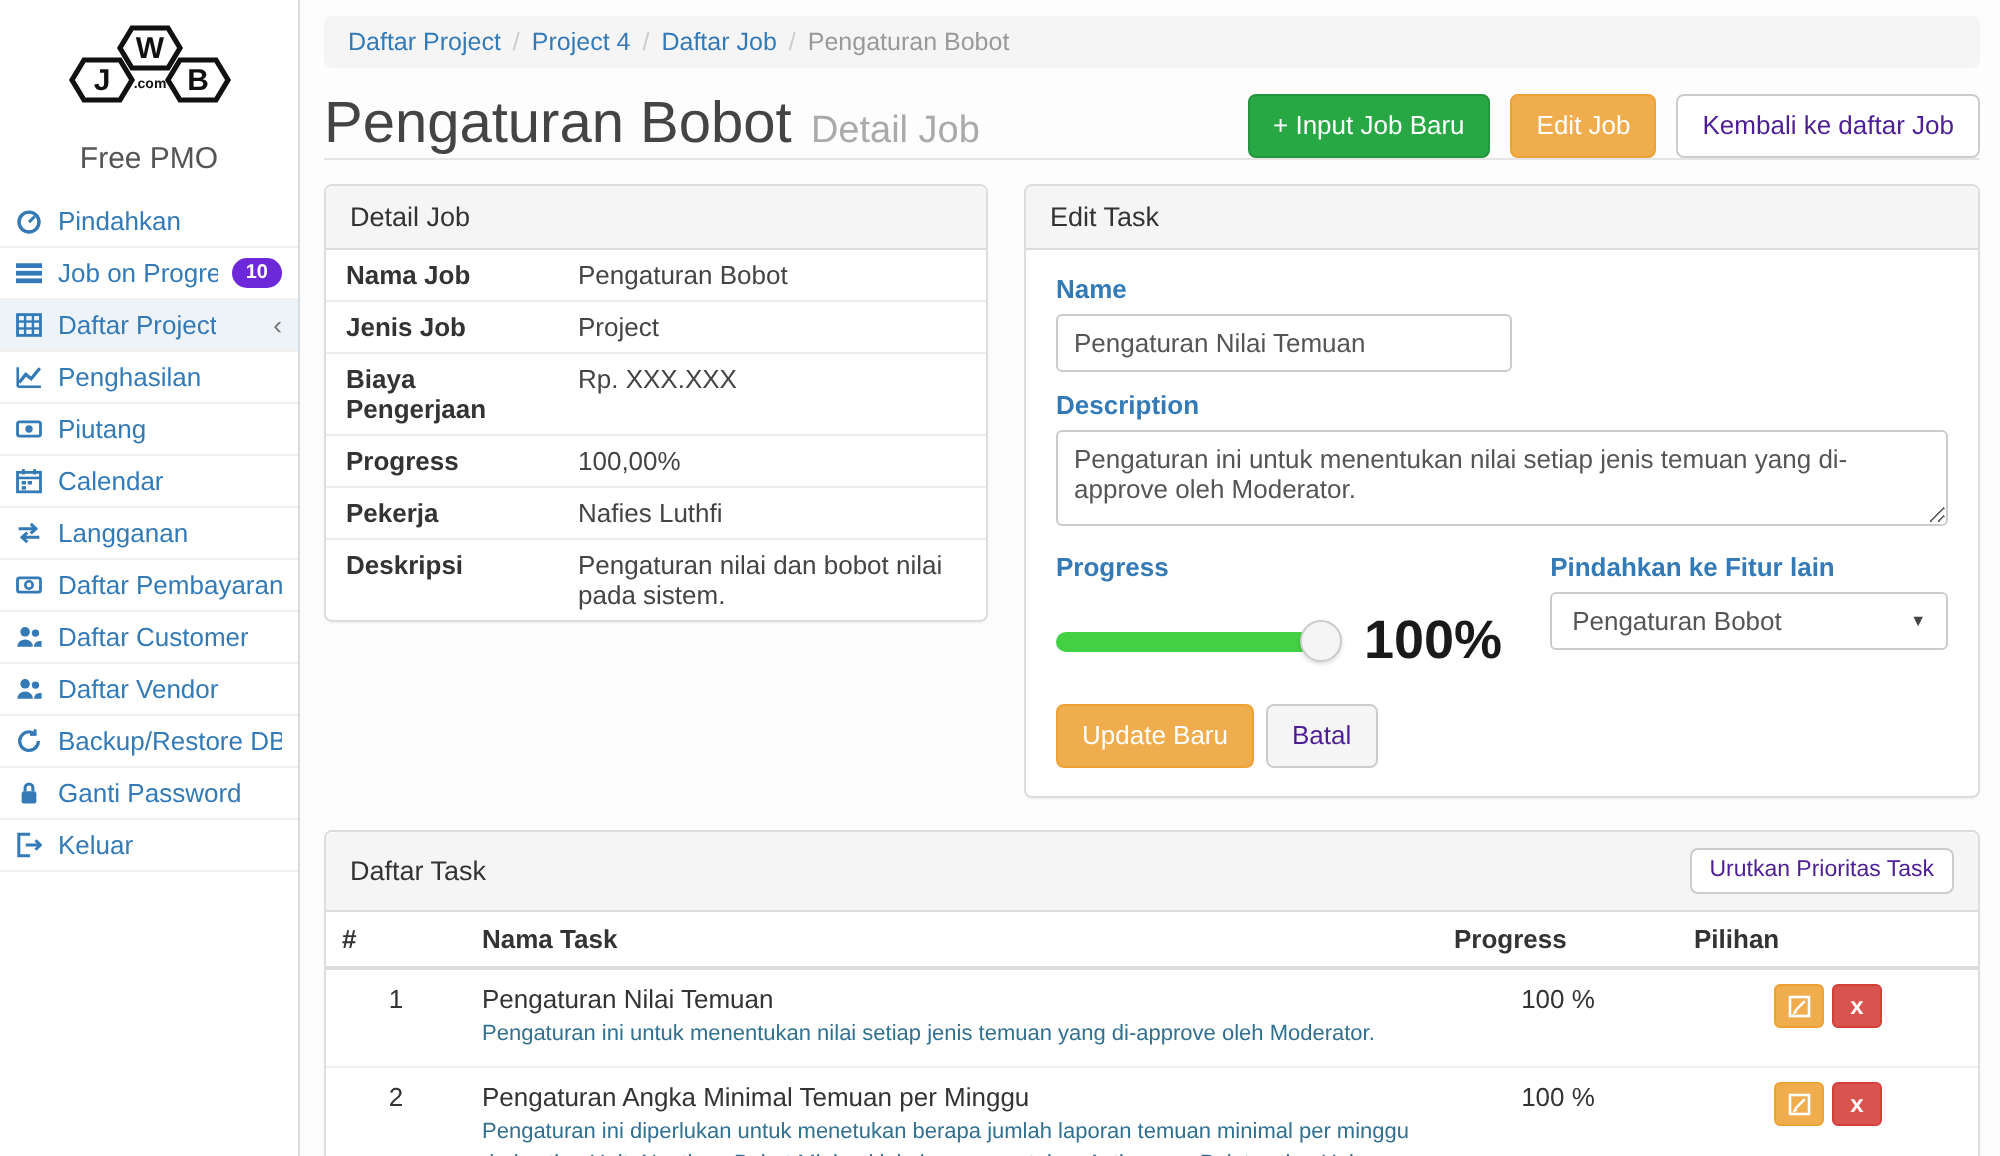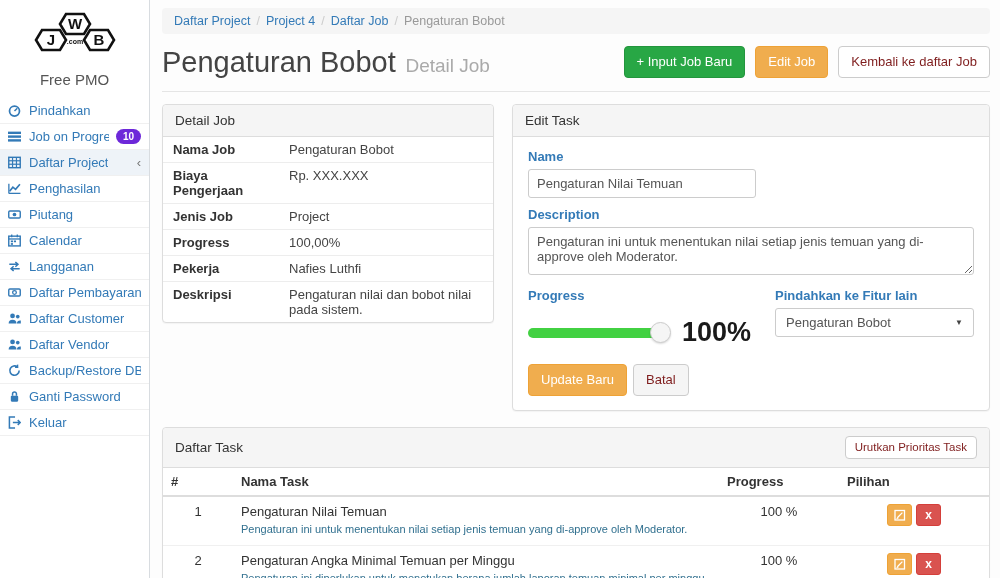--- a/index.html
+++ b/index.html
@@ -22,27 +22,27 @@
   .chev { margin-left:auto; color:#777; font-size:13px; }
   .side-end { border-top:1px solid #f0f0f0; height:8px; }
 
   
   .main { flex:1; padding:8px 10px 0 12px; background:#fdfdfd; }
   .breadcrumb { background:#f5f5f5; border-radius:4px; padding:6px 12px; font-size:12.5px;
     color:#999; margin-bottom:12px; }
   .breadcrumb a { color:#337ab7; text-decoration:none; cursor:pointer; }
   .breadcrumb .sep { color:#ccc; margin:0 6px; }
 
-  .header-row { display:flex; align-items:flex-start; justify-content:space-between;
-    padding-bottom:12px; border-bottom:1px solid #e5e5e5; margin-bottom:12px; }
+  .header-row { display:flex; align-items:flex-end; justify-content:space-between;
+    border-bottom:1px solid #e5e5e5; margin-bottom:12px; }
   .page-title { font-size:29px; font-weight:400; color:#444; }
   .page-sub { font-size:19px; color:#aaa; margin-left:6px; }
   .hbtns { display:flex; gap:10px; align-items:center; }
   .btn { display:inline-block; padding:7px 12px; border-radius:4px; font-size:13px;
-    border:1px solid #ccc; background:#fff; color:#7f1d1d; cursor:pointer; line-height:1.2; }
+    border:1px solid #ccc; background:#fff; color:#4c1d95; cursor:pointer; line-height:1.2; }
   .btn-success { background:#28a745; border-color:#23953d; color:#fff; }
   .btn-warning { background:#f0ad4e; border-color:#eea236; color:#fff; }
   .btn-sm { padding:4px 9px; font-size:11.5px; }
 
   .cols { display:flex; gap:18px; align-items:flex-start; }
   .panel { background:#fff; border:1px solid #ddd; border-radius:4px;
     box-shadow:0 1px 1px rgba(0,0,0,.04); }
   .panel-heading { background:#f5f5f5; border-bottom:1px solid #ddd; padding:8px 12px;
     font-size:13.5px; color:#333; border-radius:4px 4px 0 0; display:flex;
     align-items:center; justify-content:space-between; }
@@ -273,26 +273,26 @@
   <div class="cols">
 
     <section class="panel panel-detail">
       <div class="panel-heading">Detail Job</div>
       <div>
         <div class="drow">
           <div class="dlab">Nama Job</div>
           <div class="dval">Pengaturan Bobot</div>
         </div>
         <div class="drow">
+          <div class="dlab">Jenis Job</div>
+          <div class="dval">Project</div>
+        </div>
+        <div class="drow">
           <div class="dlab">Biaya Pengerjaan</div>
           <div class="dval">Rp. XXX.XXX</div>
-        </div>
-        <div class="drow">
-          <div class="dlab">Jenis Job</div>
-          <div class="dval">Project</div>
         </div>
         <div class="drow">
           <div class="dlab">Progress</div>
           <div class="dval">100,00%</div>
         </div>
         <div class="drow">
           <div class="dlab">Pekerja</div>
           <div class="dval">Nafies Luthfi</div>
         </div>
         <div class="drow">

